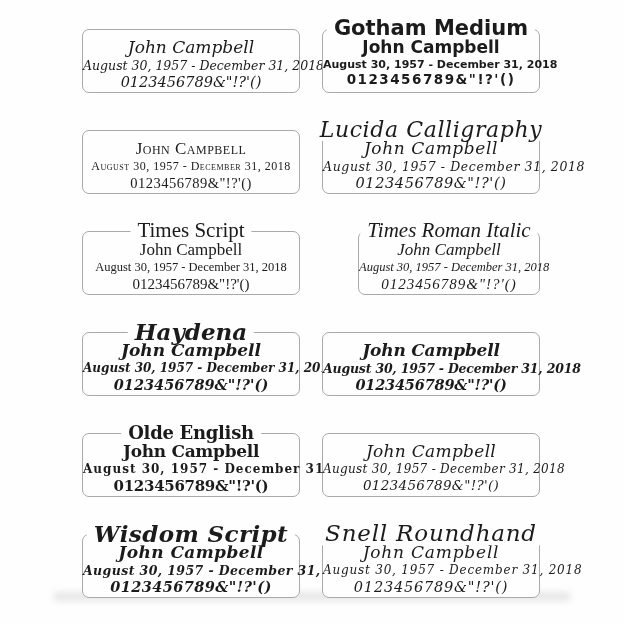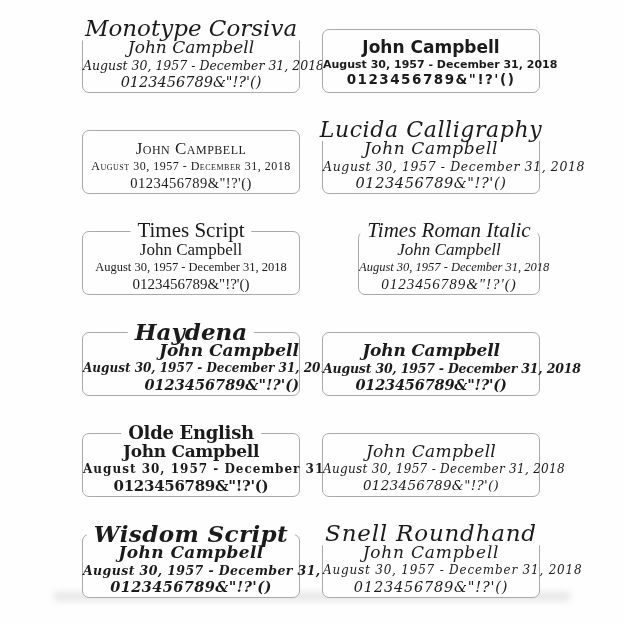--- a/index.html
+++ b/index.html
@@ -48,21 +48,21 @@
   .f-lucida .card-title{font-size:22px;}
 
   .f-times{font-family:"Liberation Serif",serif;}
   .f-times .card-title{font-size:21px;}
   .f-times .chars{font-size:15px;}
 
   .f-timesit{font-family:"Liberation Serif",serif;font-style:italic;margin-left:36px;}
   .f-timesit .card-title{font-size:21px;}
   .f-timesit .chars{font-size:15px;letter-spacing:1px;}
 
-  .f-haydena{font-family:"DejaVu Serif",serif;font-style:italic;font-weight:700;text-align:right;}
+  .f-haydena{font-family:"DejaVu Serif",serif;font-style:italic;font-weight:700;}
   .f-haydena .card-title{font-size:23px;}
   .f-haydena .dates{font-size:12px;}
 
   .f-mission{font-family:"DejaVu Serif",serif;font-style:italic;font-weight:700;letter-spacing:-.2px;}
   .f-mission .card-title{font-size:23px;}
 
   .f-olde{font-family:"DejaVu Serif",serif;font-weight:700;letter-spacing:-.3px;}
   .f-olde .card-title{font-size:18px;}
   .f-olde .dates{font-size:12px;letter-spacing:1px;}
   .f-olde .chars{font-size:15px;}
@@ -80,27 +80,27 @@
   .f-snell .dates{font-size:12px;}
 </style>
 </head>
 <body>
 
 <div class="shadow-band"></div>
 
 <div class="grid">
 
   <div class="card f-corsiva">
-    <div class="card-title">Monotype Corsiva</div>
     <div class="name">John Campbell</div>
     <div class="dates">August 30, 1957 - December 31, 2018</div>
     <div class="chars">0123456789&amp;"!?'()</div>
   </div>
 
   <div class="card f-gotham">
+    <div class="card-title">Gotham Medium</div>
     <div class="name">John Campbell</div>
     <div class="dates">August 30, 1957 - December 31, 2018</div>
     <div class="chars">0123456789&amp;"!?'()</div>
   </div>
 
   <div class="card f-cinzel">
     <div class="name">John Campbell</div>
     <div class="dates">August 30, 1957 - December 31, 2018</div>
     <div class="chars">0123456789&amp;"!?'()</div>
   </div>

